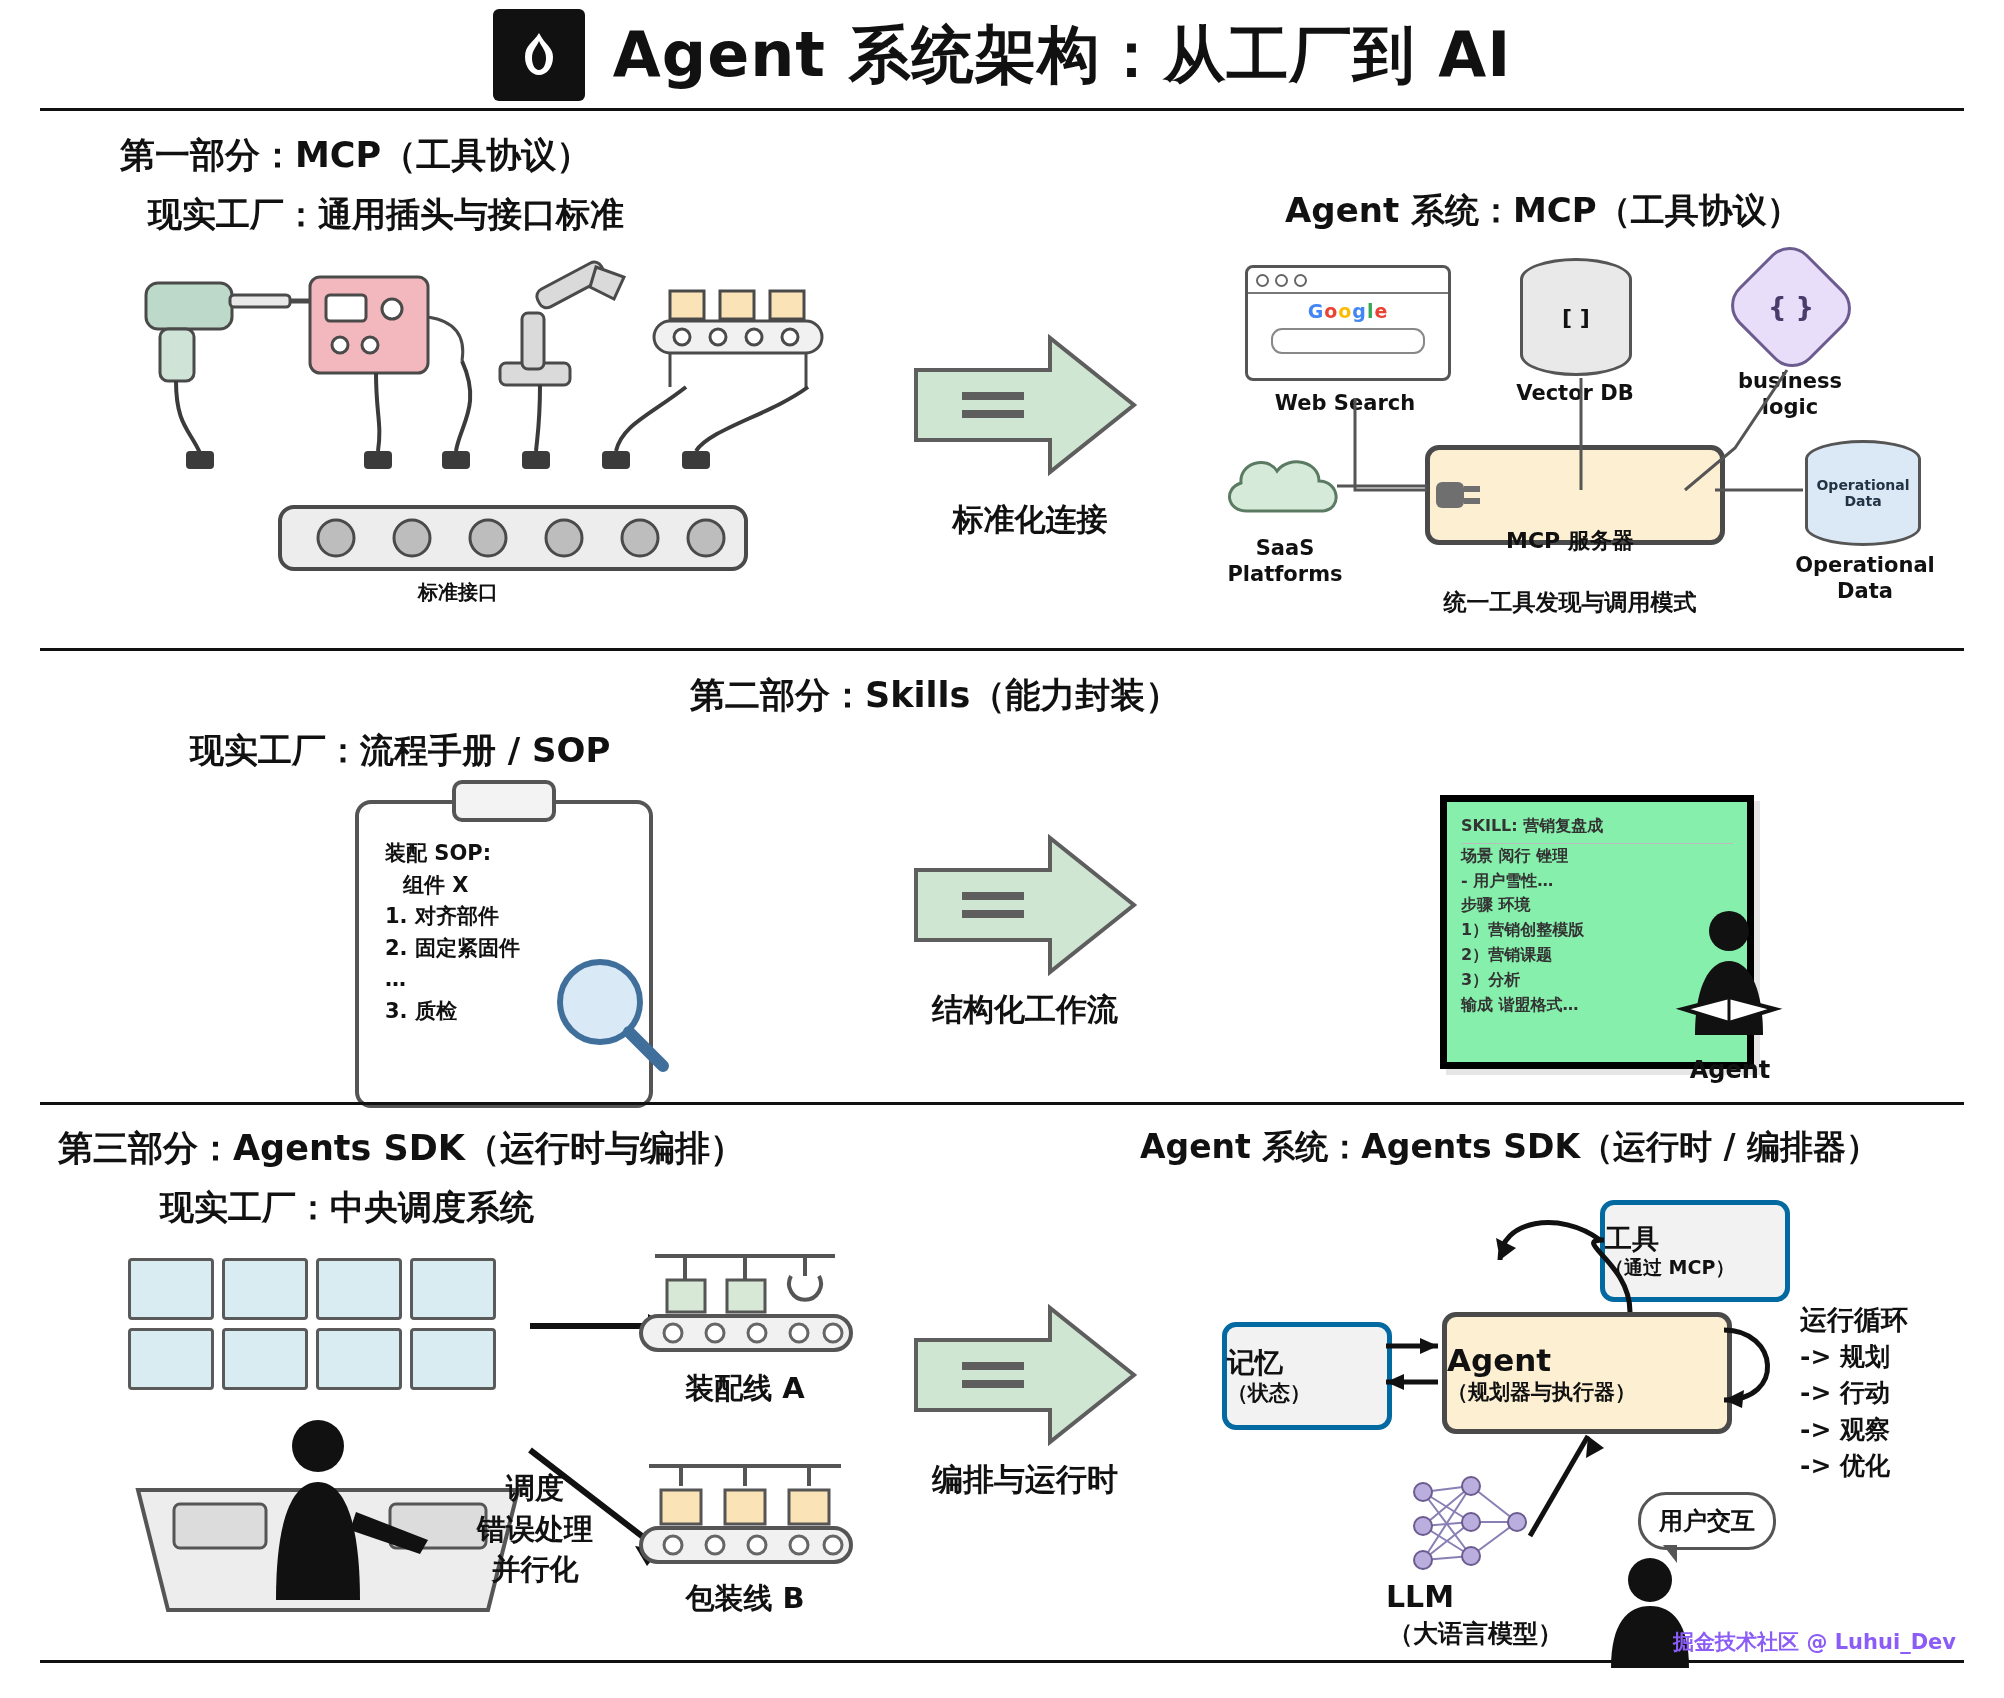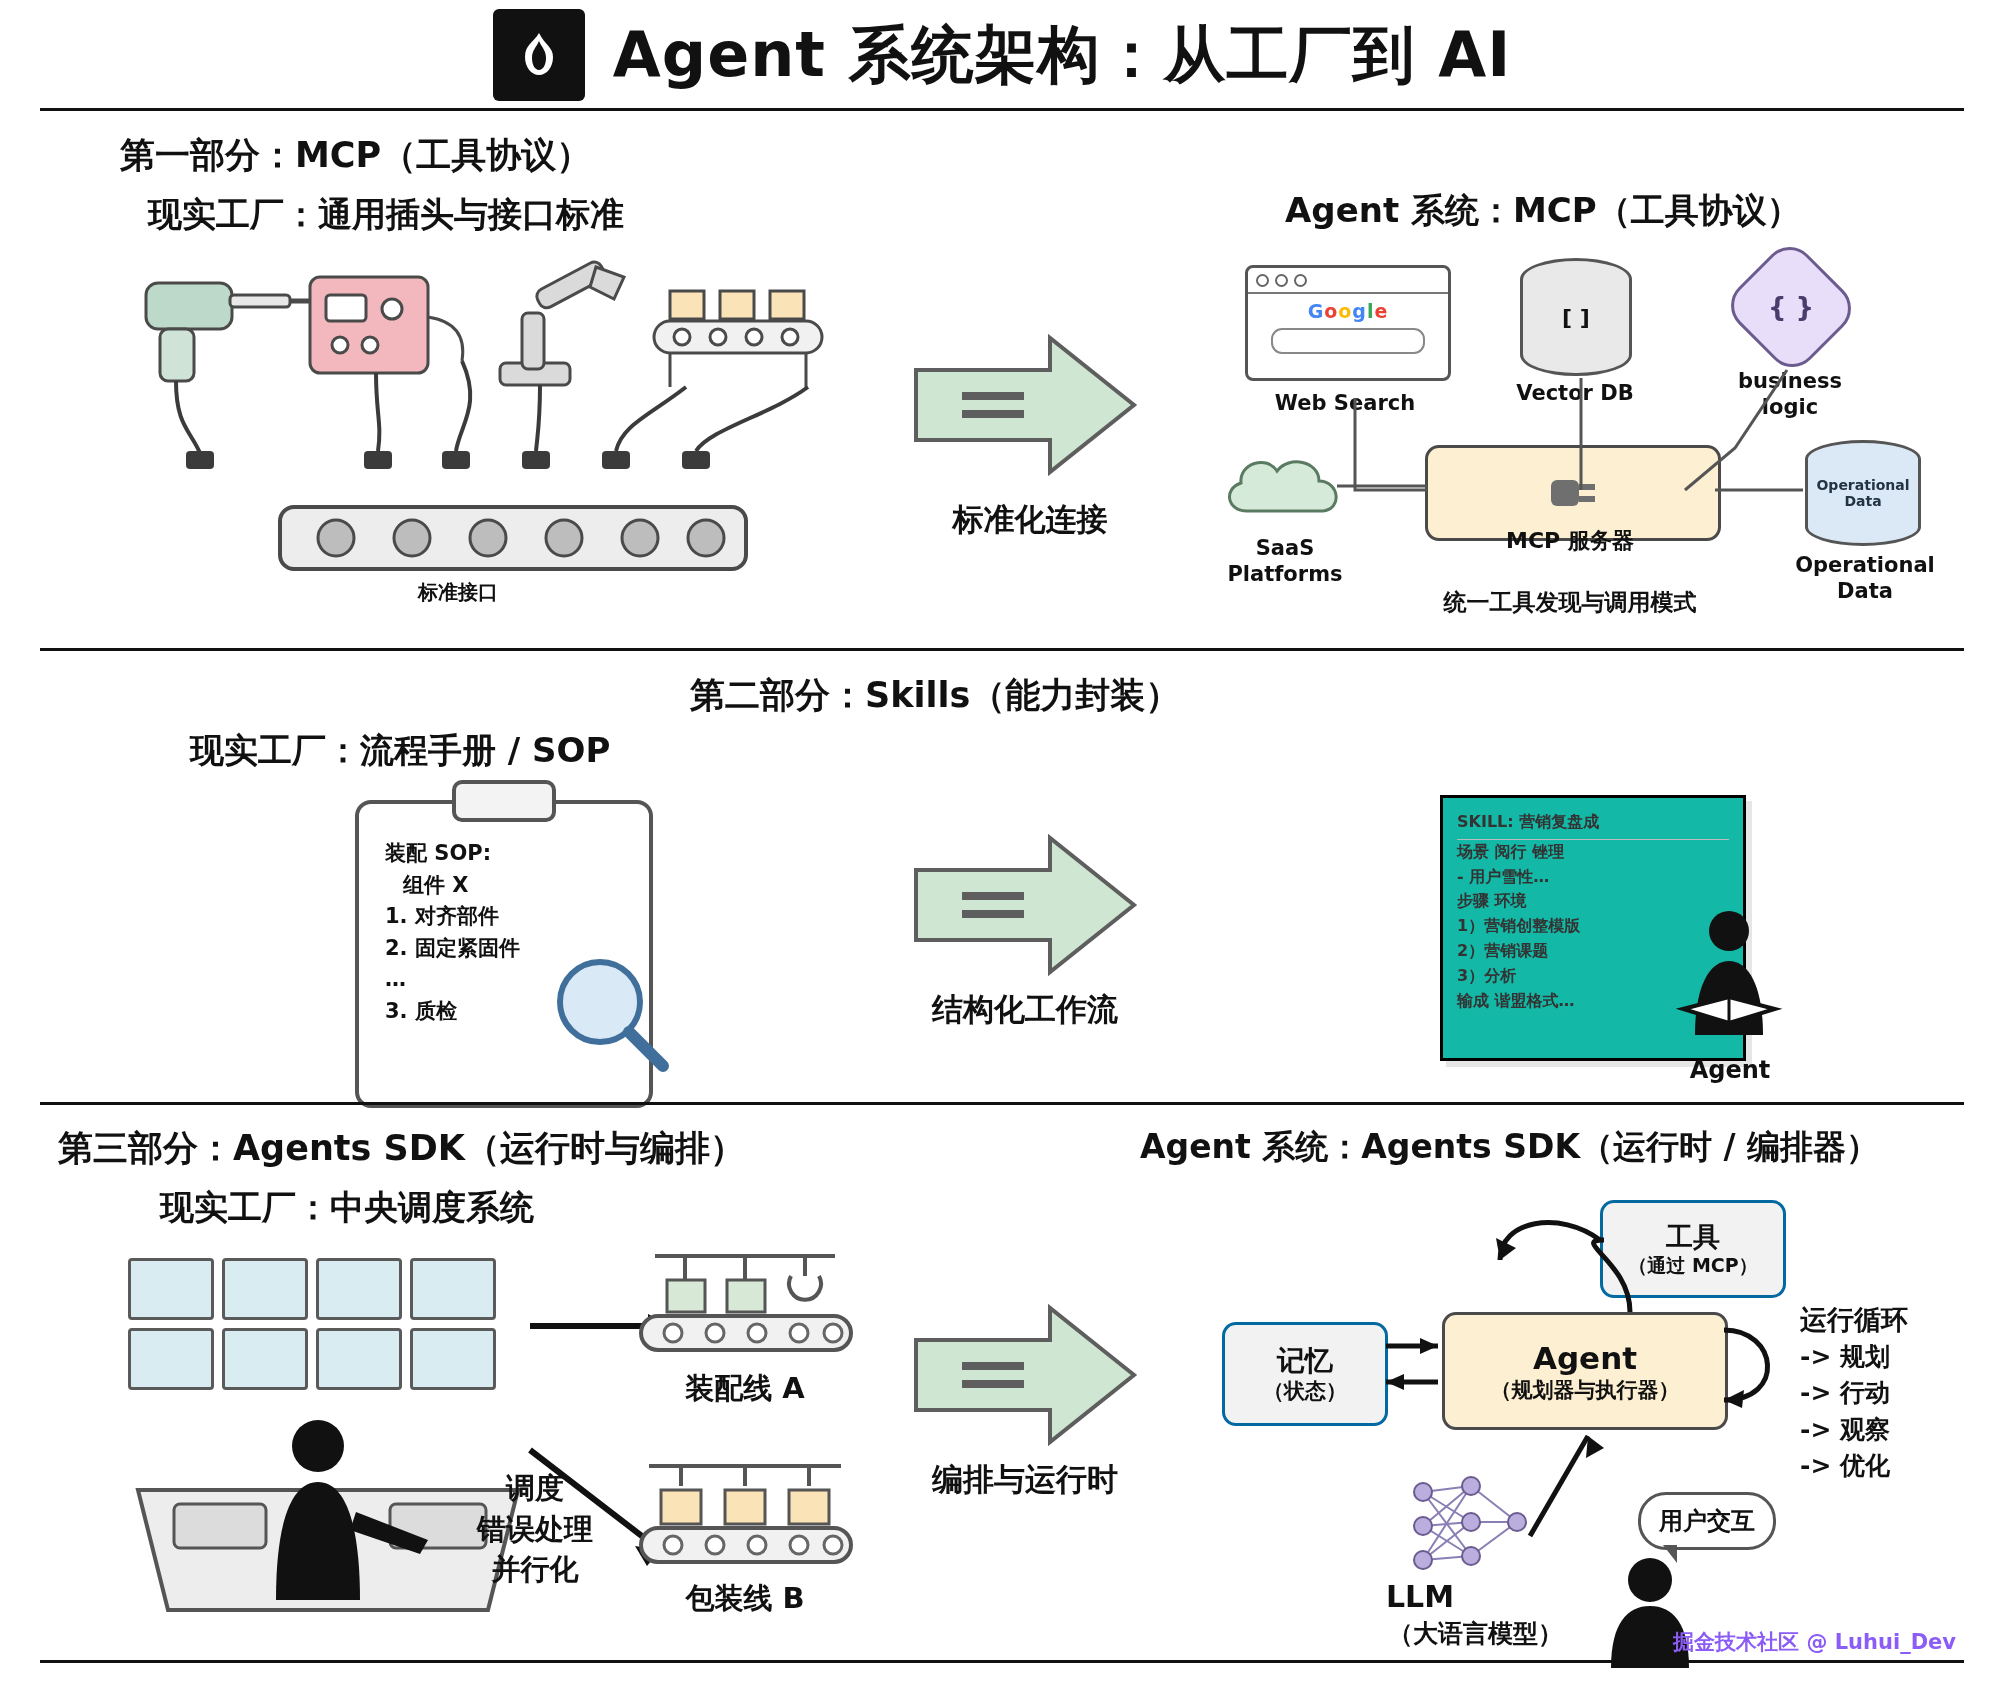--- a/index.html
+++ b/index.html
@@ -89,26 +89,26 @@
   .arrow {
     position: absolute;
     width: 230px;
     height: 150px;
   }
   .arrow svg { width: 100%; height: 100%; display: block; }
 
   
   .node {
     position: absolute;
-    border: 3px solid #0369a1;
+    border: 5px solid #0369a1;
     border-radius: 14px;
     background: #fff;
     display: flex;
     flex-direction: column;
-    align-items: center;
+    align-items: flex-start;
     justify-content: center;
     text-align: center;
     line-height: 1.25;
   }
   .node.tan { background: #fdefd2; border-color: #4a4a4a; }
   .node.gray { background: #f2f2f2; }
 
   
   .browser {
     position: absolute;
@@ -195,22 +195,22 @@
     padding: 34px 22px 0 26px;
     font-size: 21px;
     line-height: 1.5;
     font-weight: 600;
   }
 
   
   .doc {
     position: absolute;
     width: 300px; height: 260px;
-    border: 3px solid #000000;
-    background: #14b8a6;
+    border: 7px solid #000000;
+    background: #86efac;
     box-shadow: 6px 6px 0 #e6e6e6;
   }
   .doc-lines {
     padding: 12px 14px;
     font-size: 16px;
     line-height: 1.55;
     font-weight: 600;
     color: #333;
   }
 

